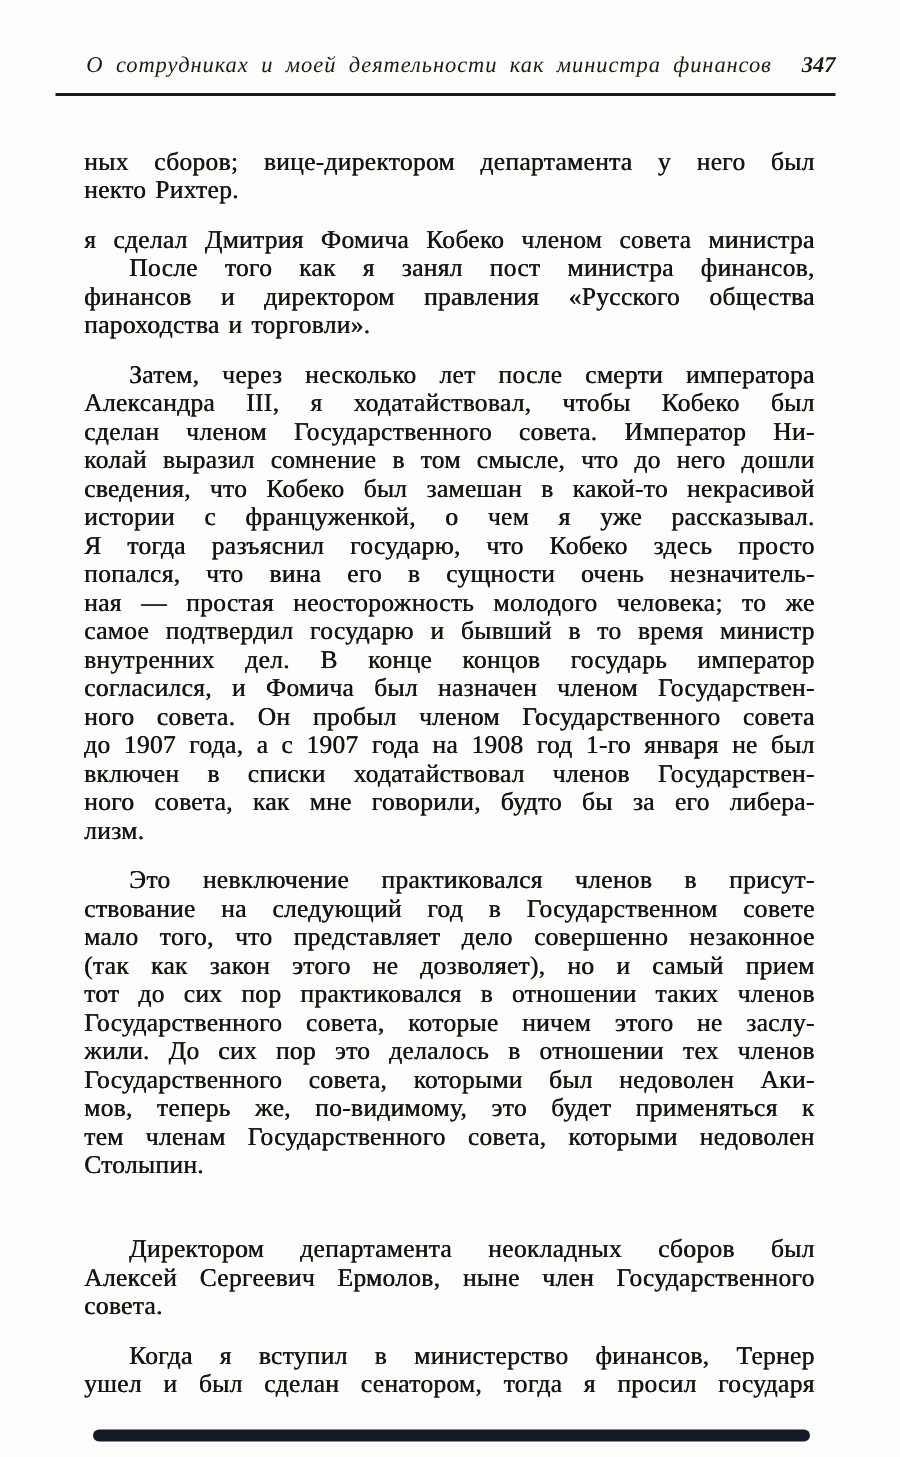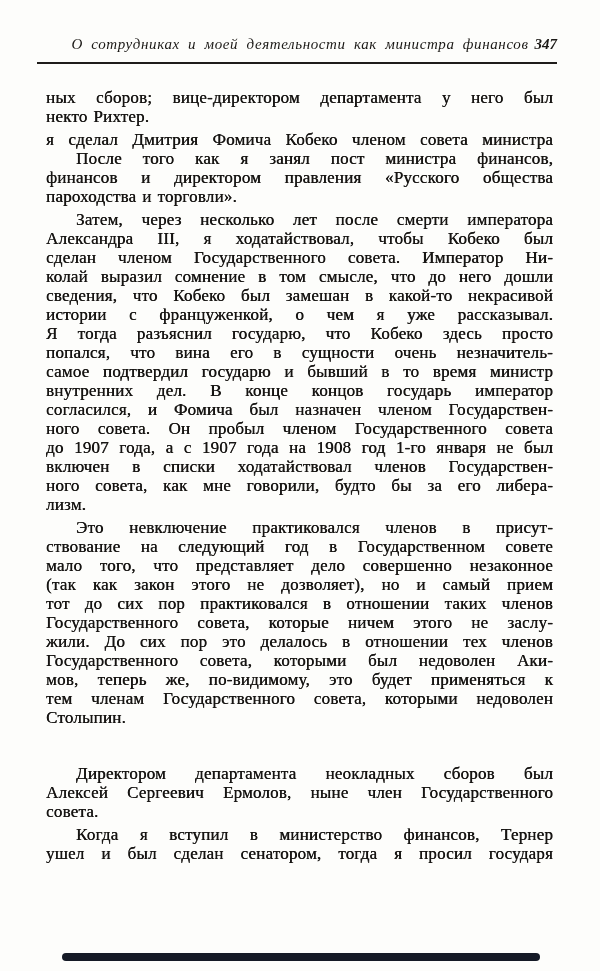--- a/index.html
+++ b/index.html
@@ -21,40 +21,40 @@
     font-style: italic;
     font-size: 15px;
     letter-spacing: 0.6px;
     word-spacing: 4px;
     white-space: nowrap;
     color: #1b1916;
   }
   .rh-num {
     font-weight: bold;
     font-style: italic;
-    margin-left: 6px;
+    margin-left: 20px;
     letter-spacing: 0;
   }
   .rule {
     position: absolute;
     top: 62px; left: 37px; width: 520px; height: 2px;
     background: #1e1c1a;
   }
 
   
   .body {
     position: absolute;
     top: 84px; left: 42px; width: 515px;
     font-size: 17px;
     line-height: 19px;
     letter-spacing: 0.2px;
     word-spacing: 1.5px;
     text-shadow: 0.35px 0 0 currentColor; 
   }
-  .paragraph { margin: 4px; }
+  .paragraph { margin: 14px; }
   .paragraph.gap { margin-top: 37px; }
   .line {
     text-align: justify;
     text-align-last: justify;
     text-justify: inter-word;
     height: 19px;
     white-space: normal;
   }
   .line.flush {
     text-align-last: left;
@@ -94,20 +94,21 @@
       </div>
       <div class="paragraph">
         <div class="line indent">Затем, через несколько лет после смерти императора</div>
         <div class="line">Александра III, я ходатайствовал, чтобы Кобеко был</div>
         <div class="line">сделан членом Государственного совета. Император Ни-</div>
         <div class="line">колай выразил сомнение в том смысле, что до него дошли</div>
         <div class="line">сведения, что Кобеко был замешан в какой-то некрасивой</div>
         <div class="line">истории с француженкой, о чем я уже рассказывал.</div>
         <div class="line">Я тогда разъяснил государю, что Кобеко здесь просто</div>
         <div class="line">попался, что вина его в сущности очень незначитель-</div>
+        <div class="line">ная — простая неосторожность молодого человека; то же</div>
         <div class="line">самое подтвердил государю и бывший в то время министр</div>
         <div class="line">внутренних дел. В конце концов государь император</div>
         <div class="line">согласился, и Фомича был назначен членом Государствен-</div>
         <div class="line">ного совета. Он пробыл членом Государственного совета</div>
         <div class="line">до 1907 года, а с 1907 года на 1908 год 1-го января не был</div>
         <div class="line">включен в списки ходатайствовал членов Государствен-</div>
         <div class="line">ного совета, как мне говорили, будто бы за его либера-</div>
         <div class="line flush">лизм.</div>
       </div>
       <div class="paragraph">

